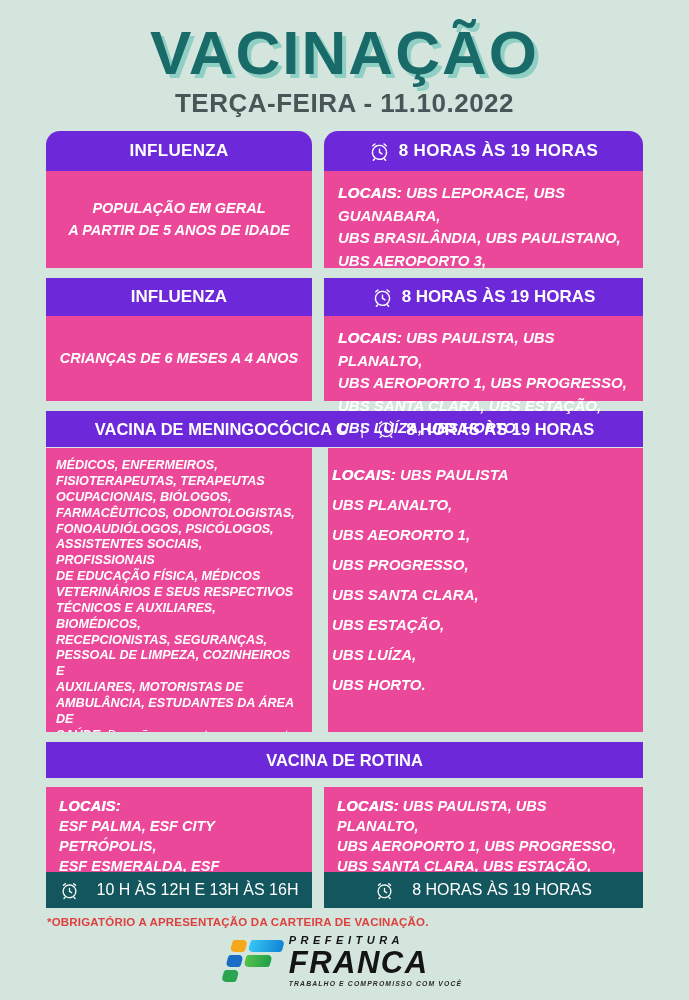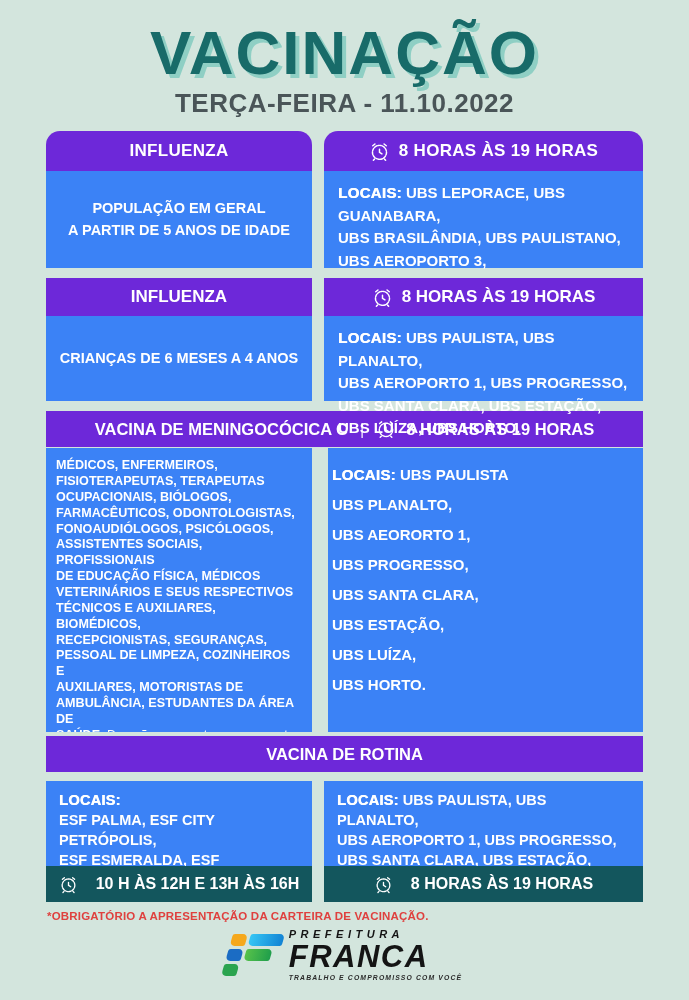--- a/index.html
+++ b/index.html
@@ -34,21 +34,21 @@
   .content { margin:12px 46px 0; }
   .row { display:flex; gap:12px; }
   .col-l { width:266px; flex:none; display:flex; flex-direction:column; }
   .col-r { flex:1; display:flex; flex-direction:column; min-width:0; }
   .hdr {
     background:#6d28d9; color:#fff; font-weight:bold;
     display:flex; align-items:center; justify-content:center; gap:9px;
     flex:none;
   }
   .rounded-top { border-radius:14px 14px 0 0; }
-  .body { background:#3b82f6; color:#fff; font-weight:bold; }
+  .body { background:#ec4899; color:#fff; font-weight:bold;font-style:italic; }
   .pre { white-space:pre-line; }
   
   .s1 .hdr { height:40px; font-size:17px; letter-spacing:0.3px; }
   .s1 .body { height:97px; }
   .s2 .hdr { height:38px; font-size:17px; }
   .s2 .body { height:85px; }
   .body.center {
     display:flex; align-items:center; justify-content:center;
     text-align:center; font-size:14.5px; line-height:1.5;
   }
@@ -56,27 +56,27 @@
   .locais-label { letter-spacing:0.3px; text-shadow:0.5px 0 0 #fff; }
   
   .s3hdr { margin-top:10px; height:36px; font-size:16.5px; gap:10px; }
   .s3hdr .sep { font-weight:normal; opacity:0.85; margin:0 2px; }
   .s3row { margin-top:1px;gap:16px; }
   .s3row .body { height:284px; box-sizing:border-box; overflow:hidden; }
   .s3-left { padding:10px 10px; font-size:12.6px; line-height:1.26; }
   .s3-note { font-weight:normal; }
   .s3-right { padding:12px 4px; font-size:15px; line-height:2.0; }
   
-  .s4hdr { margin-top:4px; height:36px; font-size:16.5px; }
+  .s4hdr { margin-top:10px; height:36px; font-size:16.5px; }
   .s4row { margin-top:9px; height:121px; }
   .s4row .col-l, .s4row .col-r { height:121px; }
   .body4 { flex:1; padding:9px 13px 0; font-size:14.5px; line-height:1.38; box-sizing:border-box; overflow:hidden; }
   .ftr {
     height:36px; flex:none;
-    background:#13565d; color:#fff; font-weight:bold; font-size:16px;
+    background:#13565d; color:#fff; font-weight:normal; font-size:16px;
     display:flex; align-items:center; justify-content:center; gap:18px;
   }
   
   .footnote {
     margin:8px 0 0 47px;
     font-size:11.5px; font-weight:bold;
     color:#df403e; letter-spacing:0.2px;
   }
   
   .logo { display:flex; align-items:center; justify-content:center; gap:10px; margin-top:7px; }

